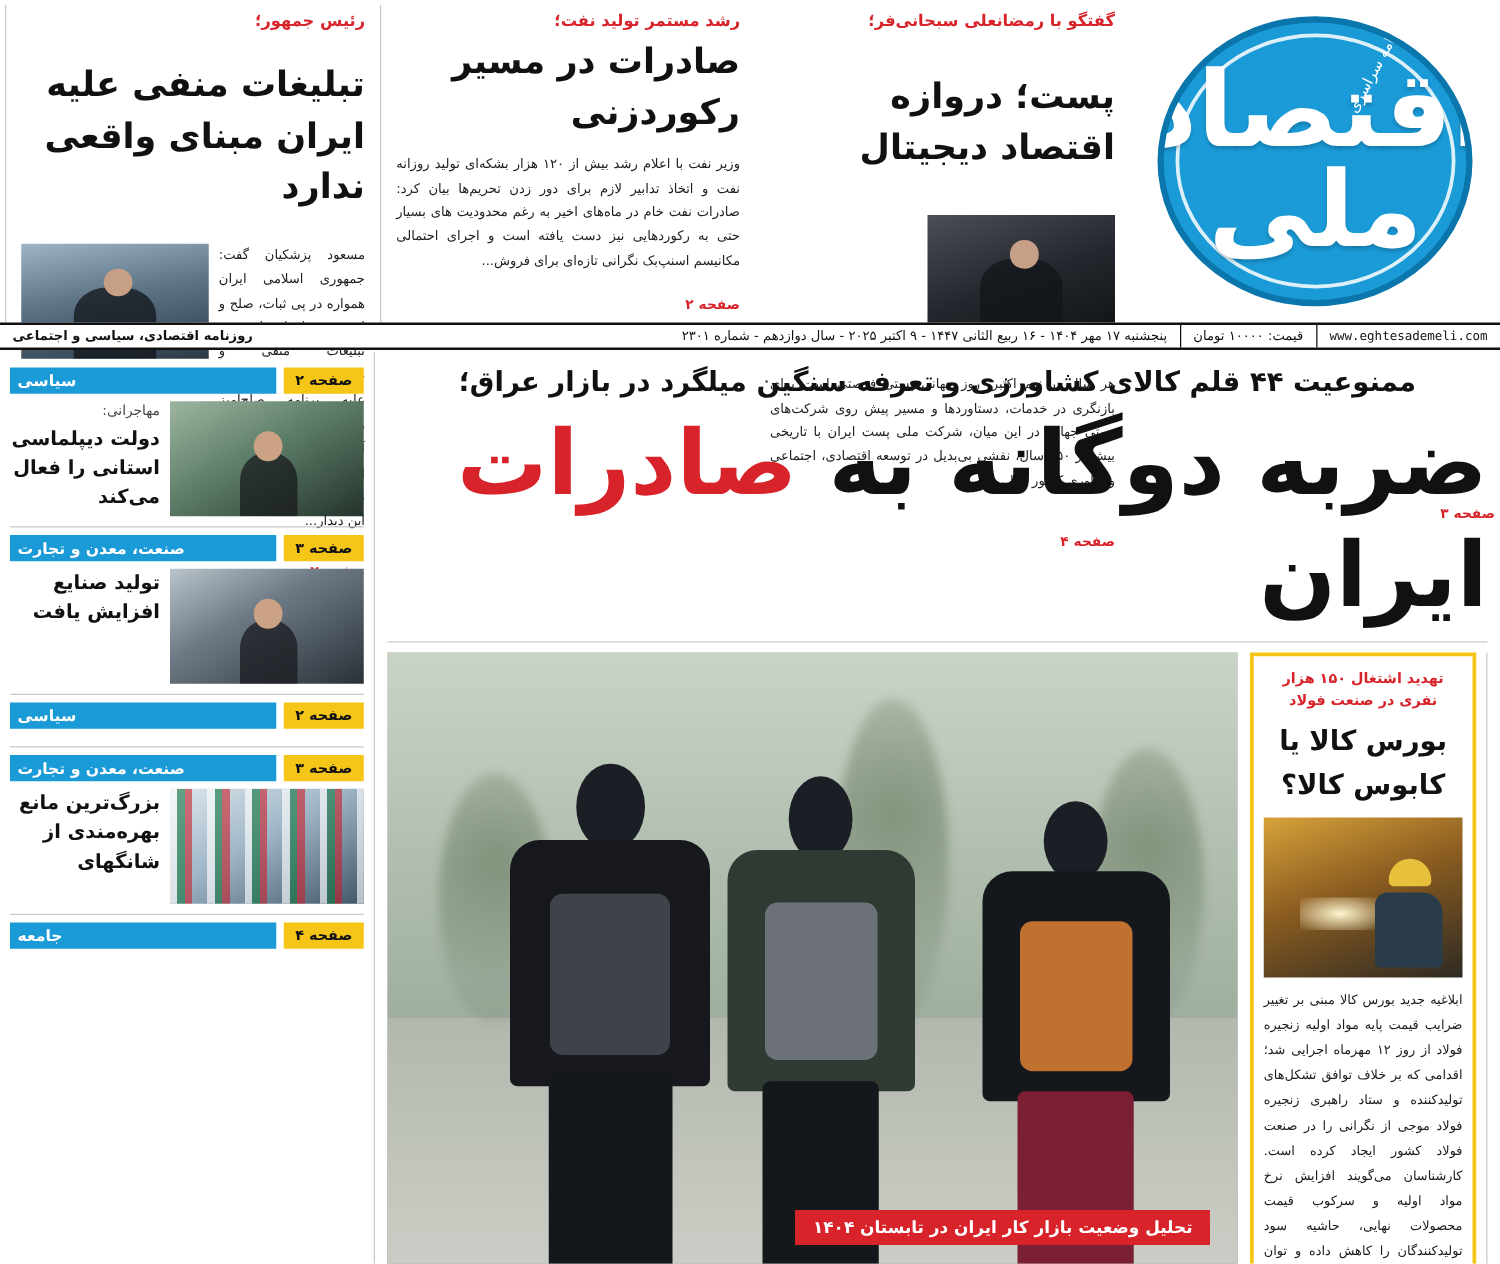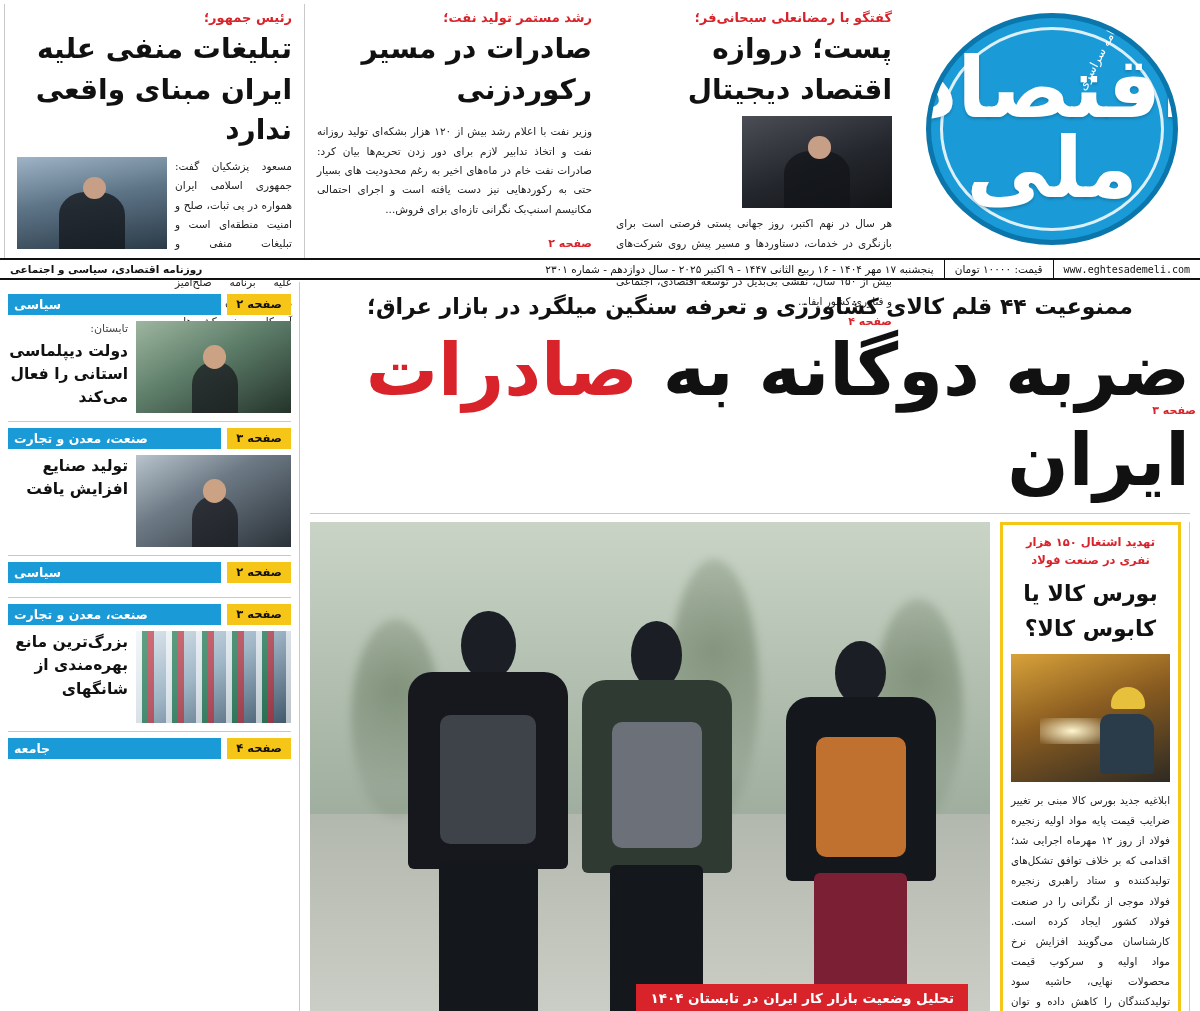--- a/index.html
+++ b/index.html
@@ -71,24 +71,24 @@
     display: flex;
     flex-direction: row;
     padding: 4px 0 0 0;
   }
   .teaser {
     position: relative;
     padding: 6px 12px 8px 12px;
     border-left: 1px solid #c9c9c9;
     display: flex; flex-direction: column;
   }
-  .teaser:first-child { border-left: none; }
+  .teaser:first-child { border-left: none; gap: 28px; }
   .t-w1 { width: 300px; }
   .t-w2 { width: 300px; }
-  .t-w3 { width: 300px; }
+  .t-w3 { width: 300px; gap: 19px; }
   .kicker {
     color: #d8232a;
     font-size: 13px;
     font-weight: bold;
     text-align: right;
     margin-bottom: 4px;
   }
   .t-head {
     font-size: 28px;
     font-weight: bold;
@@ -327,21 +327,21 @@
   .w1 .legs { background: #7a1f34; }
   .w2 { right: 38%; width: 150px; height: 420px; }
   .w2 .torso { background: #2f3a33; }
   .w2 .pack { background: #6c7078; }
   .w3 { right: 62%; width: 160px; height: 430px; }
   .w3 .torso { background: #16181d; }
   .w3 .pack { background: #3d4349; }
 
   .lp-badge {
     position: absolute;
-    bottom: 40px; right: 22px;
+    bottom: 56px; right: 22px;
     background: #d8232a;
     color: #fff;
     font-size: 13.5px;
     font-weight: bold;
     padding: 6px 14px;
     white-space: nowrap;
   }
   .lp-corner {
     position: absolute; bottom: 8px; right: 8px;
     width: 16px; height: 16px;
@@ -520,21 +520,21 @@
         <div class="rail-top">
           <div class="rail-page">صفحه ۲</div>
           <div class="rail-cat">سیاسی</div>
         </div>
         <div class="rail-body">
           <div class="rail-photo rp1">
             <div class="rp-face"></div>
               <div class="rp-head"></div>
           </div>
           <div class="rail-head">
-            <span class="rail-kicker">تابستان:</span>
+            <span class="rail-kicker">مهاجرانی:</span>
             <span>دولت دیپلماسی استانی را فعال می‌کند</span>
           </div>
         </div>
       </div>
 
       <div class="rail-card">
         <div class="rail-top">
           <div class="rail-page">صفحه ۳</div>
           <div class="rail-cat">صنعت، معدن و تجارت</div>
         </div>

